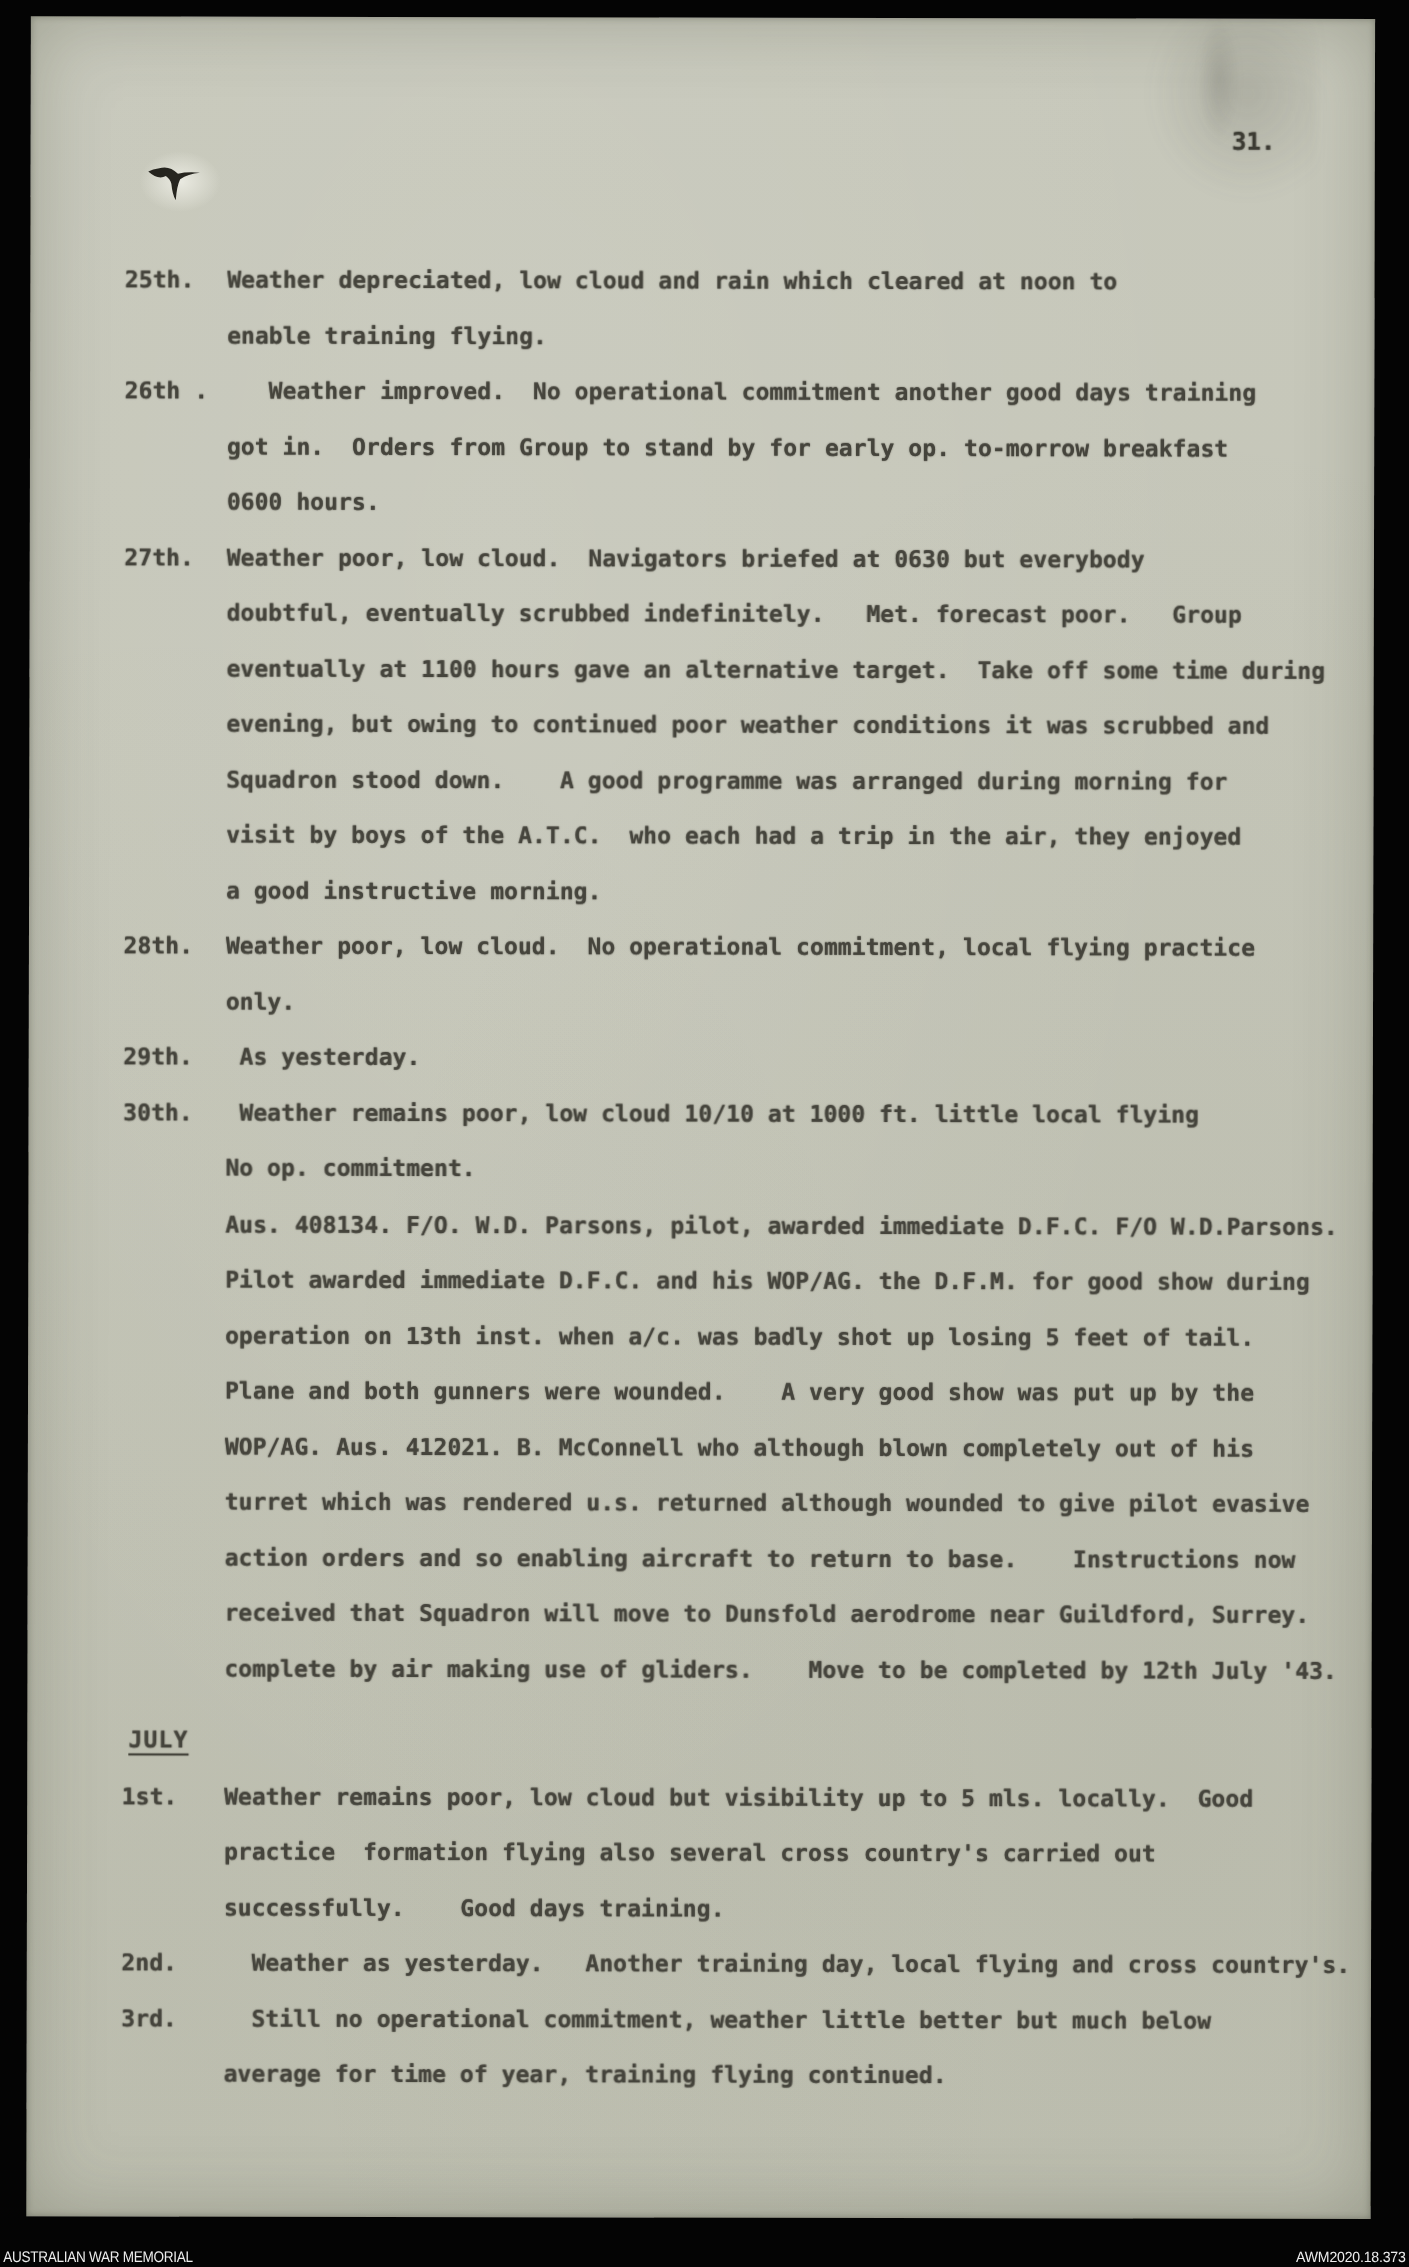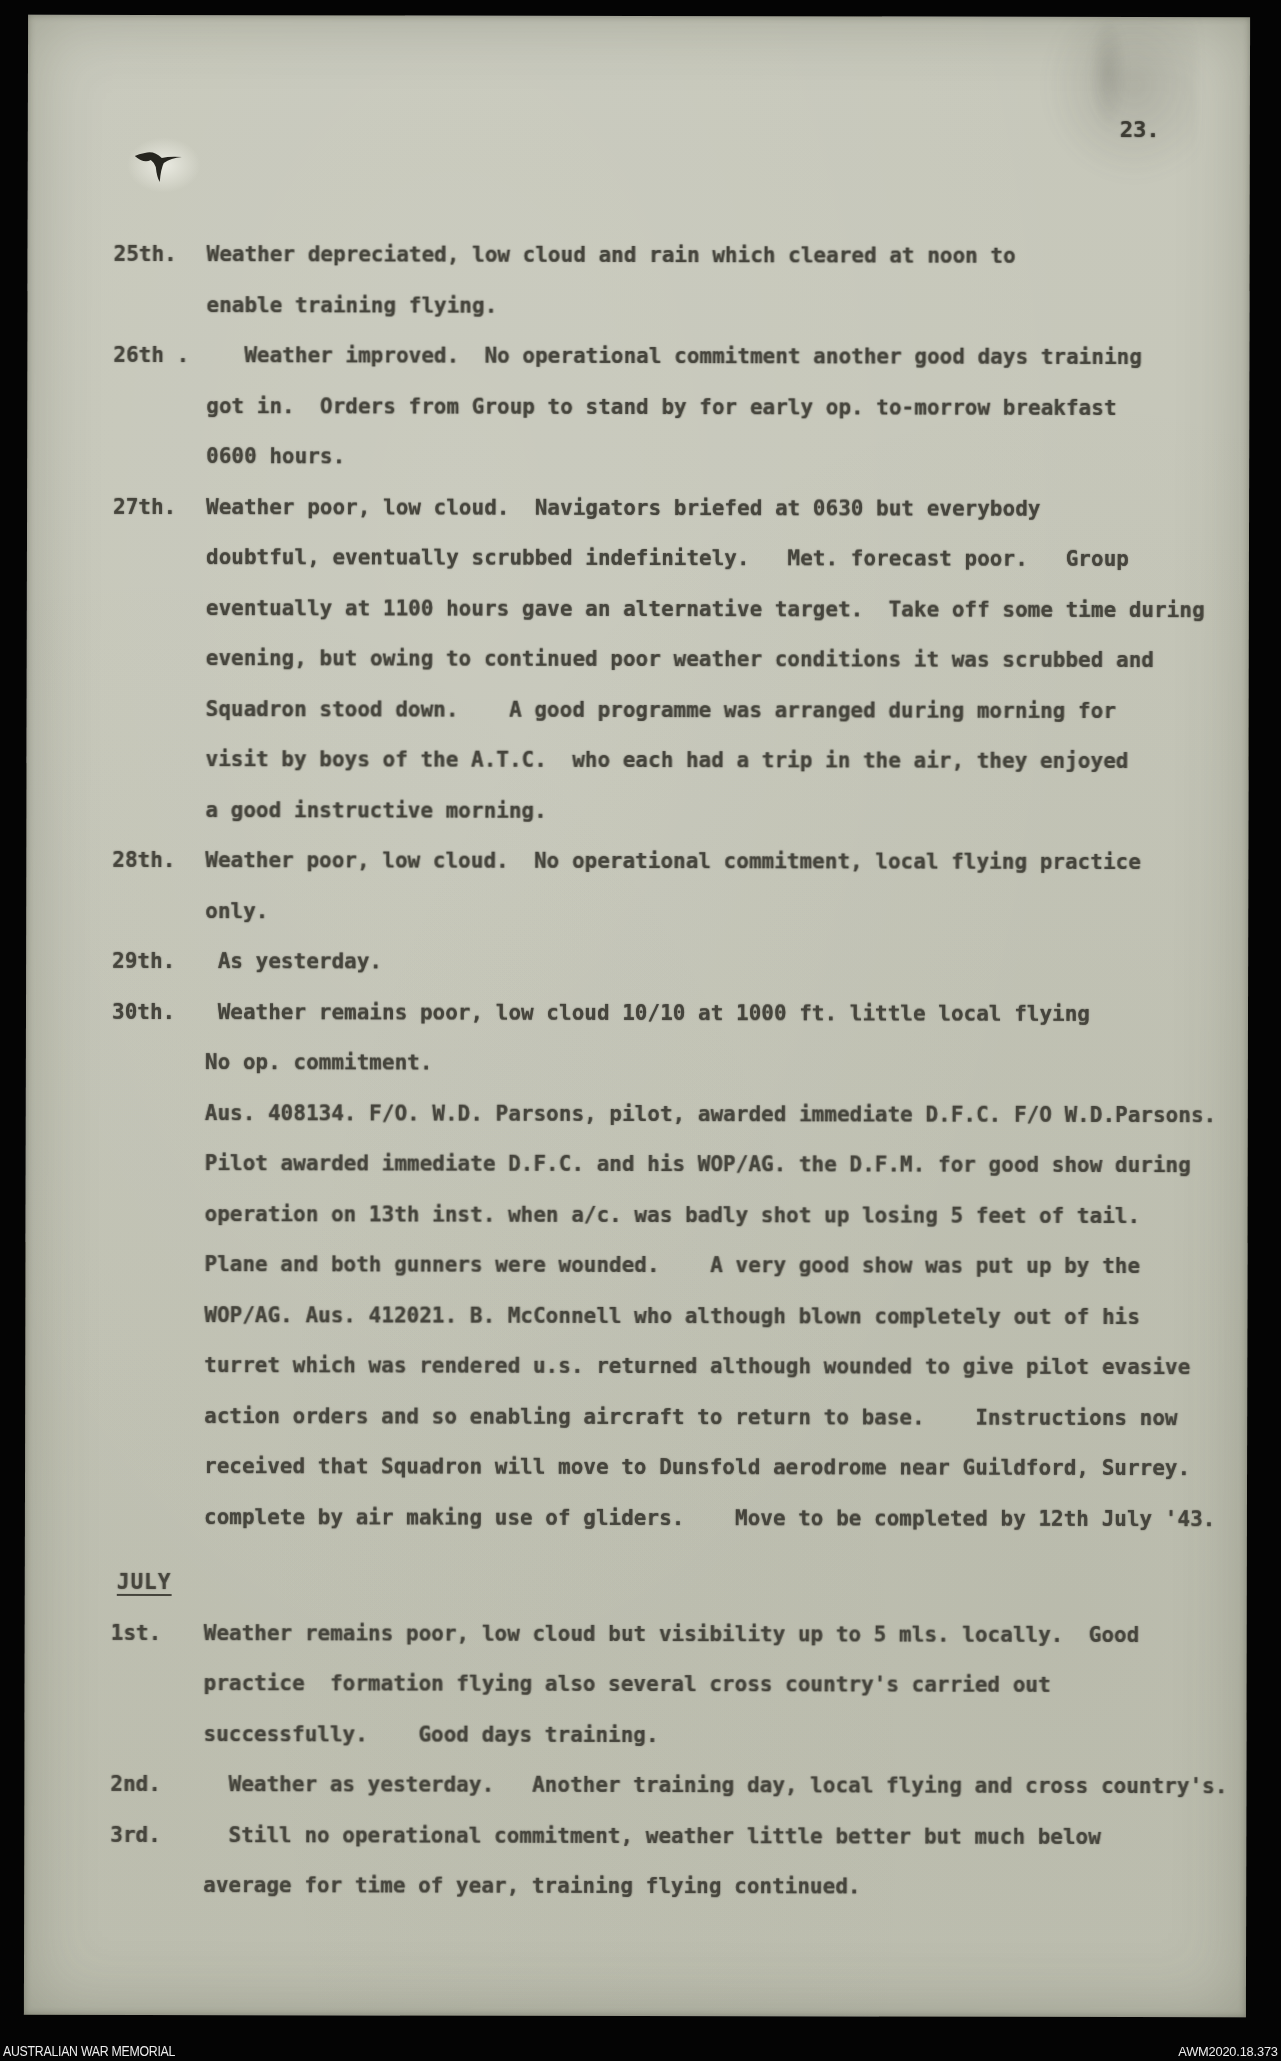--- a/index.html
+++ b/index.html
@@ -71,21 +71,21 @@
 
 <div class="paper">
   <div class="tear-halo"></div>
   <div class="tear-mark">
     <svg width="56" height="42" viewBox="0 0 56 42">
       <path d="M3 9 Q12 17 19 13 Q23 16 24 20 Q25 30 28 35 Q29 22 32 16 Q39 11 50 10 Q38 9 30 11 Q22 3 13 6 Q7 7 3 9 Z" fill="#16150f" opacity="0.92"></path>
     </svg>
   </div>
   <div class="smudge"></div>
   <div class="smudge2"></div>
-  <div class="page-number">23.</div>
+  <div class="page-number">31.</div>
   <div class="diary-text" id="diary-lines">
       <div class="line">
         <span class="date">25th.</span>
         <span class="txt">Weather depreciated, low cloud and rain which cleared at noon to</span>
       </div>
       <div class="line">
         <span class="txt">enable training flying.</span>
       </div>
       <div class="line">
         <span class="date">26th .</span>

